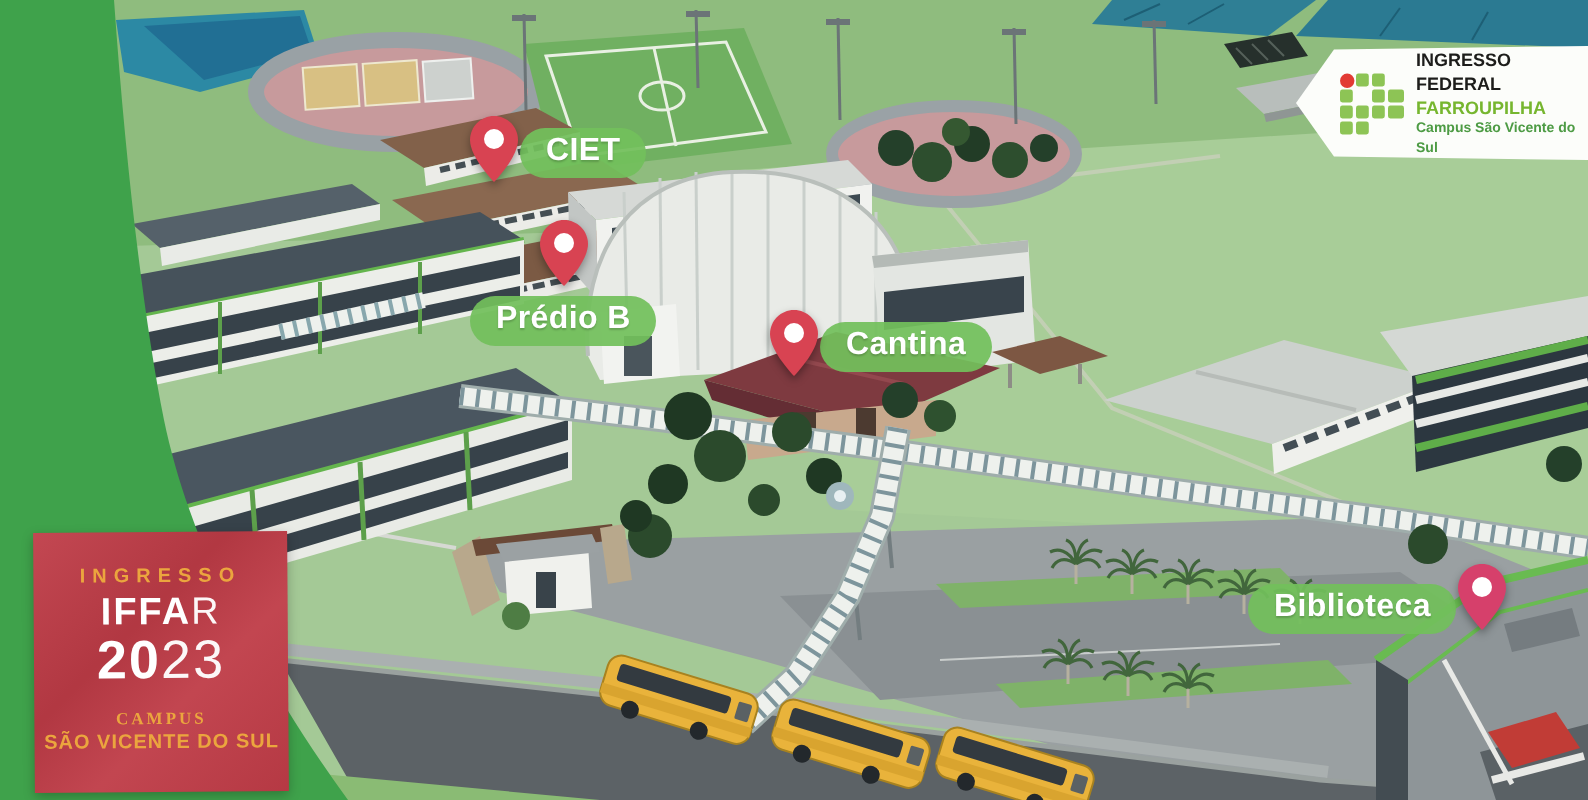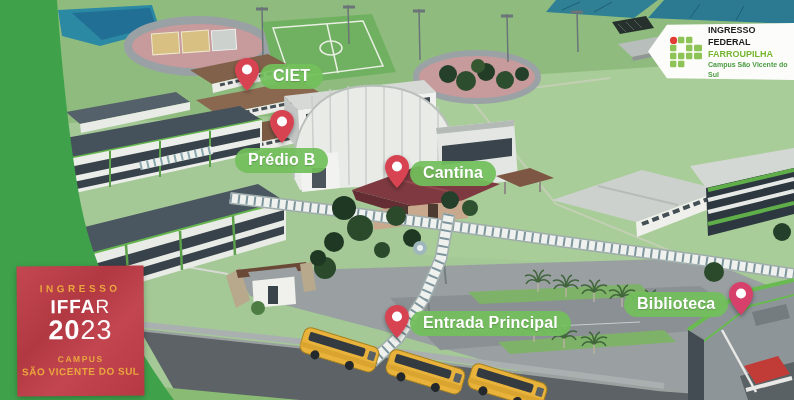--- a/index.html
+++ b/index.html
@@ -40,21 +40,21 @@
     background-image:linear-gradient(135deg,rgba(255,255,255,.06) 0%,rgba(0,0,0,.07) 38%,rgba(255,255,255,.05) 62%,rgba(0,0,0,.05) 100%);
     display:flex;flex-direction:column;align-items:center;
     box-shadow:0 2px 6px rgba(0,0,0,.25);
     transform:rotate(-.4deg);
   }
   .badge .b-top{margin-top:17px;font-size:10px;letter-spacing:3.5px;color:#ebA53e;font-weight:bold;}
   .badge .b-brand{margin-top:3px;font-size:19px;line-height:1;color:#fff;letter-spacing:1px;}
   .badge .b-year{font-size:27px;line-height:1;margin-top:1px;color:#fff;letter-spacing:1px;text-align:right;}
   .badge .bold{font-weight:bold;}
   .badge .light{font-weight:normal;opacity:.96;}
-  .badge .b-campus{margin-top:10px;font-size:8.5px;font-weight:bold;letter-spacing:1.5px;color:#ebA53e;}
+  .badge .b-campus{margin-top:10px;font-size:8.5px;font-weight:bold;letter-spacing:1.5px;color:#ebA53e;font-family:Liberation Serif, serif;}
   .badge .b-name{margin-top:2px;font-size:10px;font-weight:bold;letter-spacing:.5px;color:#ebA53e;}
 </style>
 </head>
 <body>
 
 <div class="stage">
 
   <svg class="scene" viewBox="0 0 794 400" preserveAspectRatio="none">
     <defs>
       <g id="palm-def">
@@ -370,27 +370,20 @@
   </div>
 
   <div class="pin" style="left:384px;top:154px;">
     <svg width="26" height="36" viewBox="0 0 26 36">
       <path d="M13 1C6.4 1 1 6.4 1 13c0 8.8 12 21 12 21s12-12.2 12-21C25 6.4 19.6 1 13 1z" fill="#d84352"></path>
       <circle cx="13" cy="12.5" r="5" fill="#fff"></circle>
     </svg>
     <span class="chip">Cantina</span>
   </div>
 
-  <div class="pin" style="left:384px;top:304px;">
-    <svg width="26" height="36" viewBox="0 0 26 36">
-      <path d="M13 1C6.4 1 1 6.4 1 13c0 8.8 12 21 12 21s12-12.2 12-21C25 6.4 19.6 1 13 1z" fill="#d84352"></path>
-      <circle cx="13" cy="12.5" r="5" fill="#fff"></circle>
-    </svg>
-    <span class="chip">Entrada Principal</span>
-  </div>
 
   <div class="pin reverse" style="left:624px;top:281px;">
     <span class="chip">Biblioteca</span>
     <svg width="26" height="36" viewBox="0 0 26 36">
       <path d="M13 1C6.4 1 1 6.4 1 13c0 8.8 12 21 12 21s12-12.2 12-21C25 6.4 19.6 1 13 1z" fill="#d6406b"></path>
       <circle cx="13" cy="12.5" r="5" fill="#fff"></circle>
     </svg>
   </div>
 
   <div class="banner">

